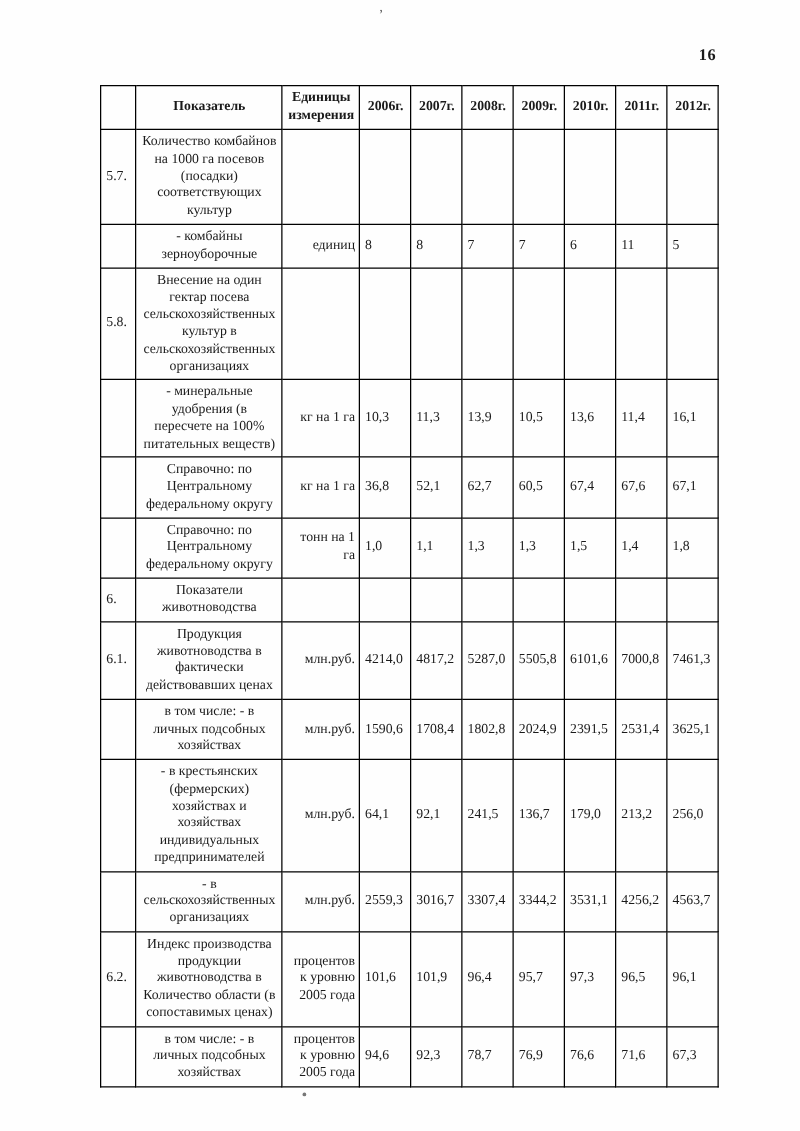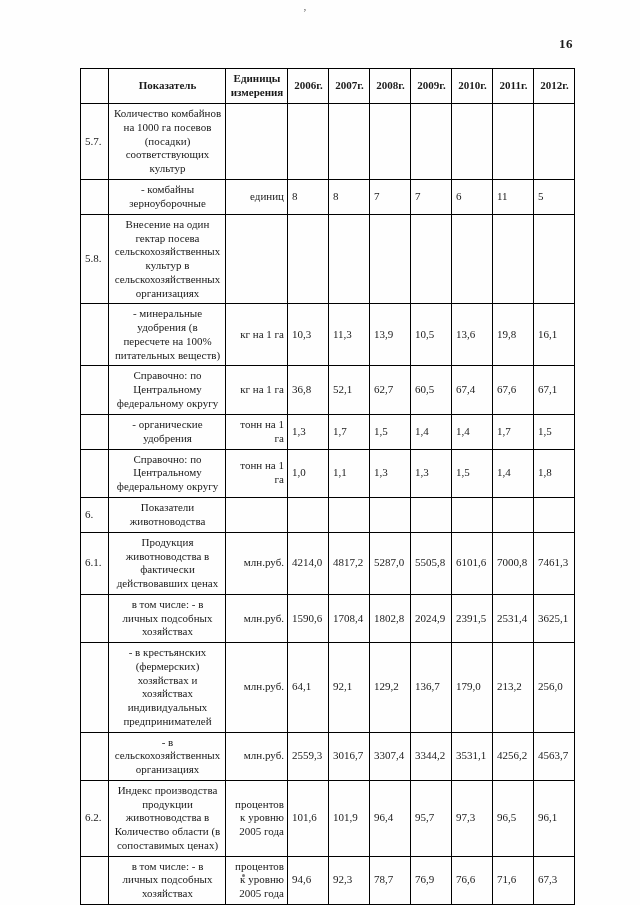--- a/index.html
+++ b/index.html
@@ -167,49 +167,37 @@
         </tr>
         <tr>
           <td class="cell-num"></td>
           <td class="cell-indicator">- минеральные удобрения (в пересчете на 100% питательных веществ)</td>
           <td class="cell-unit">кг на 1 га</td>
           <td class="cell-value">10,3</td>
           <td class="cell-value">11,3</td>
           <td class="cell-value">13,9</td>
           <td class="cell-value">10,5</td>
           <td class="cell-value">13,6</td>
-          <td class="cell-value">19,8</td>
+          <td class="cell-value">11,4</td>
           <td class="cell-value">16,1</td>
         </tr>
         <tr>
           <td class="cell-num"></td>
           <td class="cell-indicator">Справочно: по Центральному федеральному округу</td>
           <td class="cell-unit">кг на 1 га</td>
           <td class="cell-value">36,8</td>
           <td class="cell-value">52,1</td>
           <td class="cell-value">62,7</td>
           <td class="cell-value">60,5</td>
           <td class="cell-value">67,4</td>
           <td class="cell-value">67,6</td>
           <td class="cell-value">67,1</td>
         </tr>
         <tr>
           <td class="cell-num"></td>
-          <td class="cell-indicator">- органические удобрения</td>
-          <td class="cell-unit">тонн на 1 га</td>
-          <td class="cell-value">1,3</td>
-          <td class="cell-value">1,7</td>
-          <td class="cell-value">1,5</td>
-          <td class="cell-value">1,4</td>
-          <td class="cell-value">1,4</td>
-          <td class="cell-value">1,7</td>
-          <td class="cell-value">1,5</td>
-        </tr>
-        <tr>
-          <td class="cell-num"></td>
           <td class="cell-indicator">Справочно: по Центральному федеральному округу</td>
           <td class="cell-unit">тонн на 1 га</td>
           <td class="cell-value">1,0</td>
           <td class="cell-value">1,1</td>
           <td class="cell-value">1,3</td>
           <td class="cell-value">1,3</td>
           <td class="cell-value">1,5</td>
           <td class="cell-value">1,4</td>
           <td class="cell-value">1,8</td>
         </tr>
@@ -248,21 +236,21 @@
           <td class="cell-value">2391,5</td>
           <td class="cell-value">2531,4</td>
           <td class="cell-value">3625,1</td>
         </tr>
         <tr>
           <td class="cell-num"></td>
           <td class="cell-indicator">- в крестьянских (фермерских) хозяйствах и хозяйствах индивидуальных предпринимателей</td>
           <td class="cell-unit">млн.руб.</td>
           <td class="cell-value">64,1</td>
           <td class="cell-value">92,1</td>
-          <td class="cell-value">129,2</td>
+          <td class="cell-value">241,5</td>
           <td class="cell-value">136,7</td>
           <td class="cell-value">179,0</td>
           <td class="cell-value">213,2</td>
           <td class="cell-value">256,0</td>
         </tr>
         <tr>
           <td class="cell-num"></td>
           <td class="cell-indicator">- в сельскохозяйственных организациях</td>
           <td class="cell-unit">млн.руб.</td>
           <td class="cell-value">2559,3</td>

